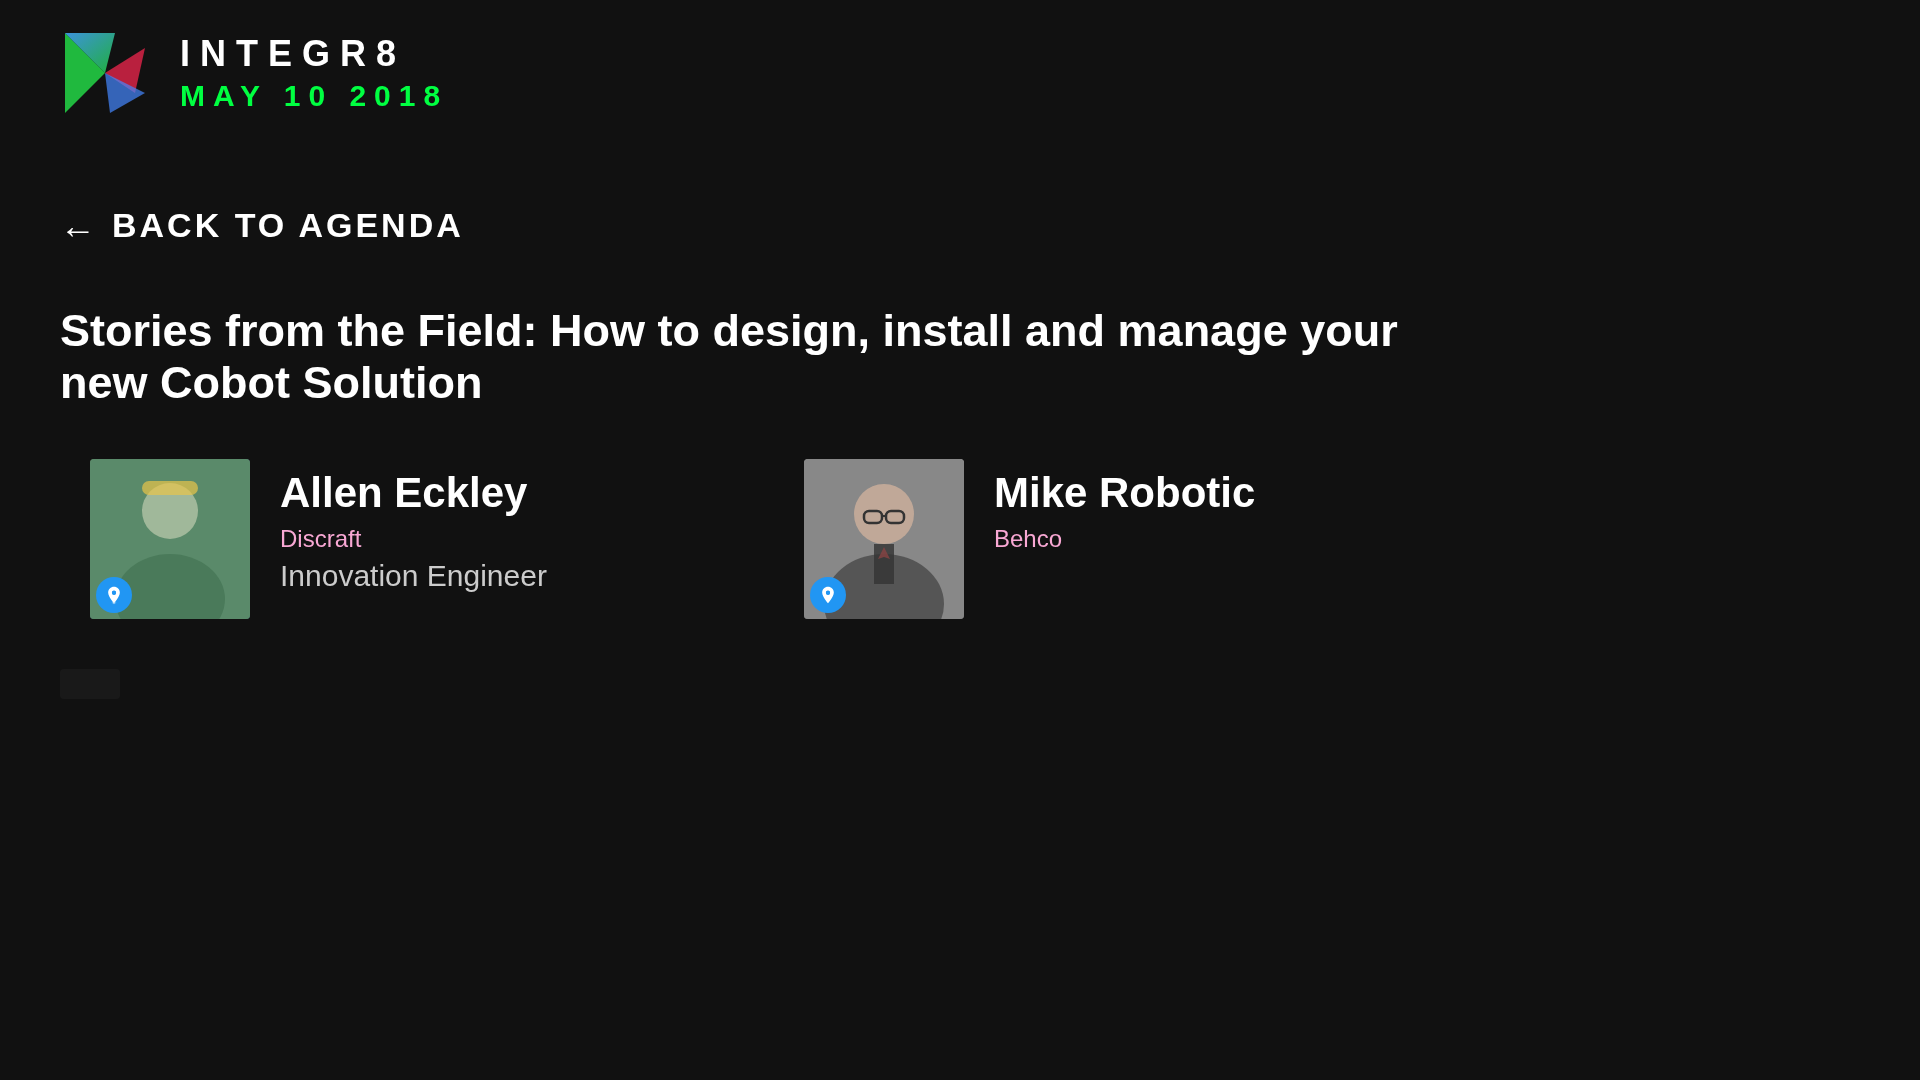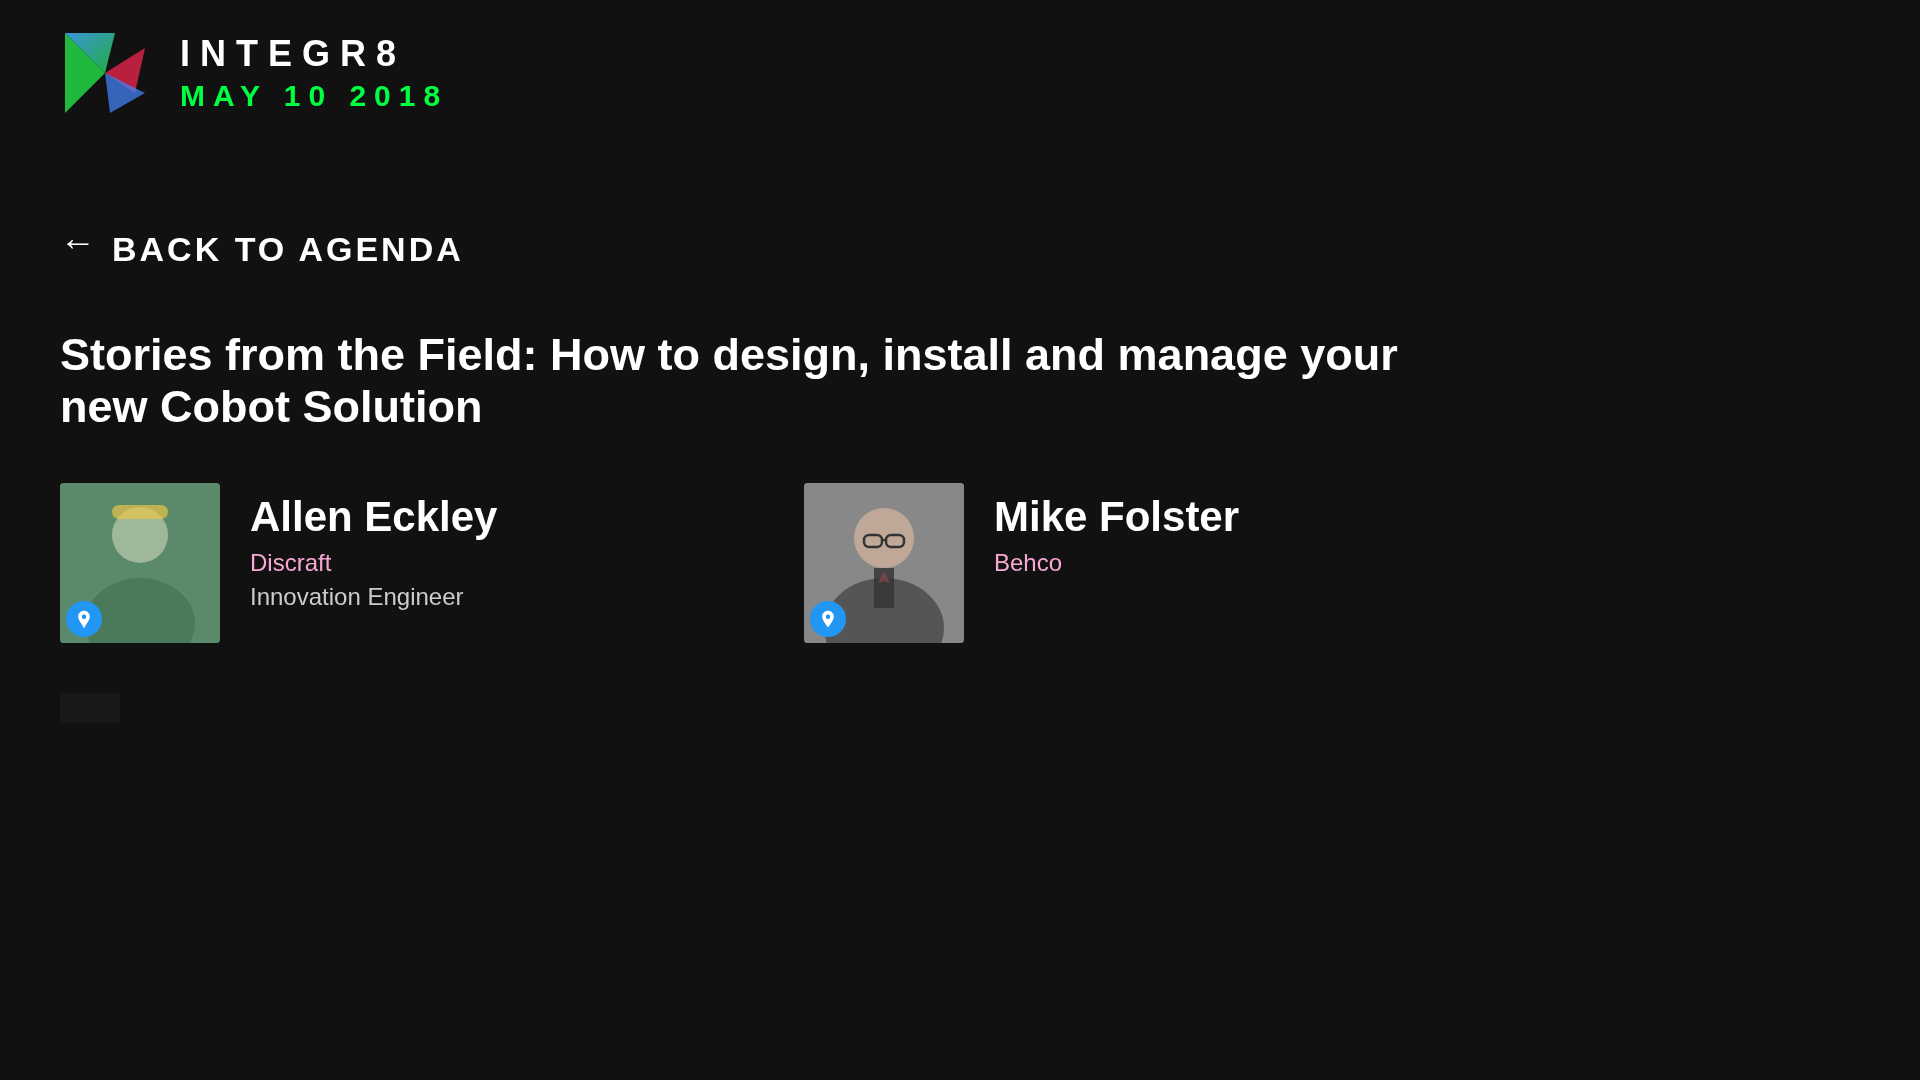--- a/index.html
+++ b/index.html
@@ -80,39 +80,38 @@
       color: #ffffff;
       line-height: 1;
     }
 
     .back-label {
       font-size: 34px;
       font-weight: 800;
       letter-spacing: 3px;
       color: #ffffff;
       text-transform: uppercase;
-      margin-top: 24px;
     }
 
     
     .session-title {
       font-size: 45px;
       font-weight: 900;
       color: #ffffff;
       line-height: 1.15;
       margin: 60px 60px 50px 60px;
       max-width: 1700px;
     }
 
     
     .speakers-row {
       display: flex;
       flex-direction: row;
       gap: 80px;
-      margin: 0 60px;
+      margin: 0 90px;
     }
 
     .speaker-card {
       display: flex;
       flex-direction: row;
       align-items: flex-start;
       gap: 30px;
       flex: 1;
     }
 
@@ -194,21 +193,21 @@
     }
 
     .speaker-company {
       font-size: 24px;
       font-weight: 400;
       color: #f9a8d4;
       margin-bottom: 6px;
     }
 
     .speaker-role {
-      font-size: 24px;
+      font-size: 30px;
       font-weight: 400;
       color: #cccccc;
     }
 
     
     .bottom-partial {
       margin: 50px 60px 0 60px;
       height: 30px;
       background: #222;
       width: 60px;
@@ -301,21 +300,21 @@
           </svg>
         </div>
         <div class="location-badge">
           <svg viewBox="0 0 24 24" xmlns="http://www.w3.org/2000/svg">
             <path d="M12 2C8.13 2 5 5.13 5 9c0 5.25 7 13 7 13s7-7.75 7-13c0-3.87-3.13-7-7-7zm0 9.5c-1.38 0-2.5-1.12-2.5-2.5s1.12-2.5 2.5-2.5 2.5 1.12 2.5 2.5-1.12 2.5-2.5 2.5z"></path>
             <circle cx="12" cy="9.5" r="2.5" fill="#2196f3"></circle>
           </svg>
         </div>
       </div>
       <div class="speaker-info">
-        <span class="speaker-name">Mike Folster</span>
+        <span class="speaker-name">Mike Robotic</span>
         <span class="speaker-company">Behco</span>
       </div>
     </div>
 
   </div>
 
   <div class="bottom-partial"></div>
 
 </div>
 

